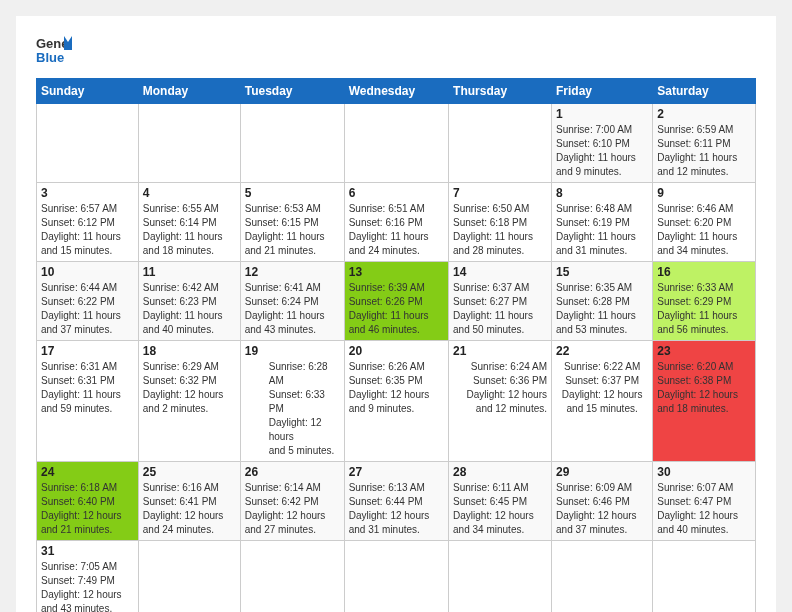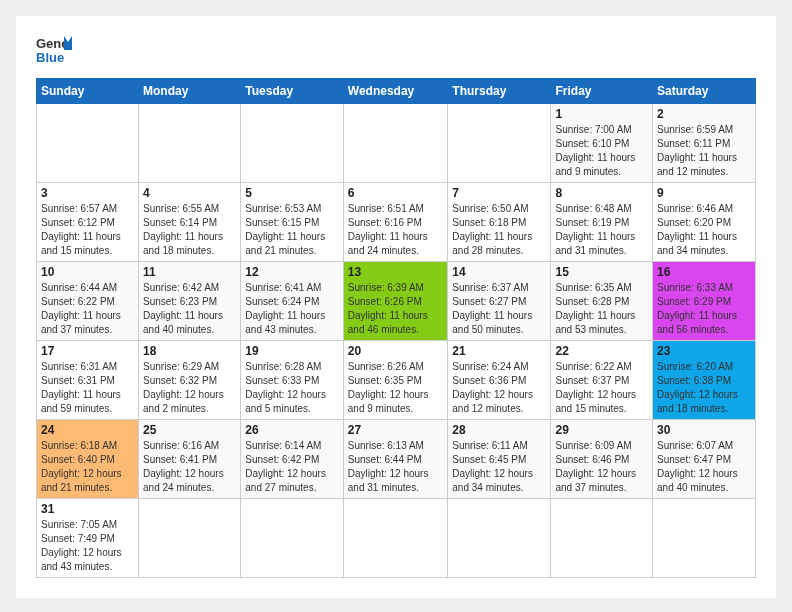--- a/index.html
+++ b/index.html
@@ -233,21 +233,21 @@
 Daylight: 11 hours
 and 50 minutes.</div>
           </td>
           <td style="background: rgb(249, 249, 249);">
             <span class="day-num">15</span>
             <div class="day-info" style="white-space: pre-line;">Sunrise: 6:35 AM
 Sunset: 6:28 PM
 Daylight: 11 hours
 and 53 minutes.</div>
           </td>
-          <td style="background: #d946ef;">
+          <td style="background: #bef264;">
             <span class="day-num">16</span>
             <div class="day-info" style="white-space: pre-line;">Sunrise: 6:33 AM
 Sunset: 6:29 PM
 Daylight: 11 hours
 and 56 minutes.</div>
           </td>
         </tr>
         <tr>
           <td style="background: rgb(255, 255, 255);">
             <span class="day-num">17</span>
@@ -258,56 +258,56 @@
           </td>
           <td style="background: rgb(255, 255, 255);">
             <span class="day-num">18</span>
             <div class="day-info" style="white-space: pre-line;">Sunrise: 6:29 AM
 Sunset: 6:32 PM
 Daylight: 12 hours
 and 2 minutes.</div>
           </td>
           <td style="background: rgb(255, 255, 255);">
             <span class="day-num">19</span>
-            <div class="day-info" style="white-space: pre-line;">Sunrise: 6:28 AM
+            <div class="day-info" style="white-space: pre-line; margin-left: 24px;">Sunrise: 6:28 AM
 Sunset: 6:33 PM
 Daylight: 12 hours
 and 5 minutes.</div>
           </td>
           <td style="background: rgb(255, 255, 255);">
             <span class="day-num">20</span>
             <div class="day-info" style="white-space: pre-line;">Sunrise: 6:26 AM
 Sunset: 6:35 PM
 Daylight: 12 hours
 and 9 minutes.</div>
           </td>
           <td style="background: rgb(255, 255, 255); margin-left: 9px;">
             <span class="day-num">21</span>
-            <div class="day-info" style="white-space: pre-line;">Sunrise: 6:24 AM
+            <div class="day-info" style="white-space: pre-line; text-align: right;">Sunrise: 6:24 AM
 Sunset: 6:36 PM
 Daylight: 12 hours
 and 12 minutes.</div>
           </td>
           <td style="background: rgb(255, 255, 255);">
             <span class="day-num">22</span>
-            <div class="day-info" style="white-space: pre-line;">Sunrise: 6:22 AM
+            <div class="day-info" style="white-space: pre-line; text-align: center;">Sunrise: 6:22 AM
 Sunset: 6:37 PM
 Daylight: 12 hours
 and 15 minutes.</div>
           </td>
-          <td style="background: #0ea5e9; margin-top: 25px;">
+          <td style="background: #ef4444; margin-top: 25px;">
             <span class="day-num">23</span>
             <div class="day-info" style="white-space: pre-line;">Sunrise: 6:20 AM
 Sunset: 6:38 PM
 Daylight: 12 hours
 and 18 minutes.</div>
           </td>
         </tr>
         <tr>
-          <td style="background: #fdba74;">
+          <td style="background: #84cc16;">
             <span class="day-num">24</span>
             <div class="day-info" style="white-space: pre-line;">Sunrise: 6:18 AM
 Sunset: 6:40 PM
 Daylight: 12 hours
 and 21 minutes.</div>
           </td>
           <td style="background: rgb(249, 249, 249);">
             <span class="day-num">25</span>
             <div class="day-info" style="white-space: pre-line;">Sunrise: 6:16 AM
 Sunset: 6:41 PM

